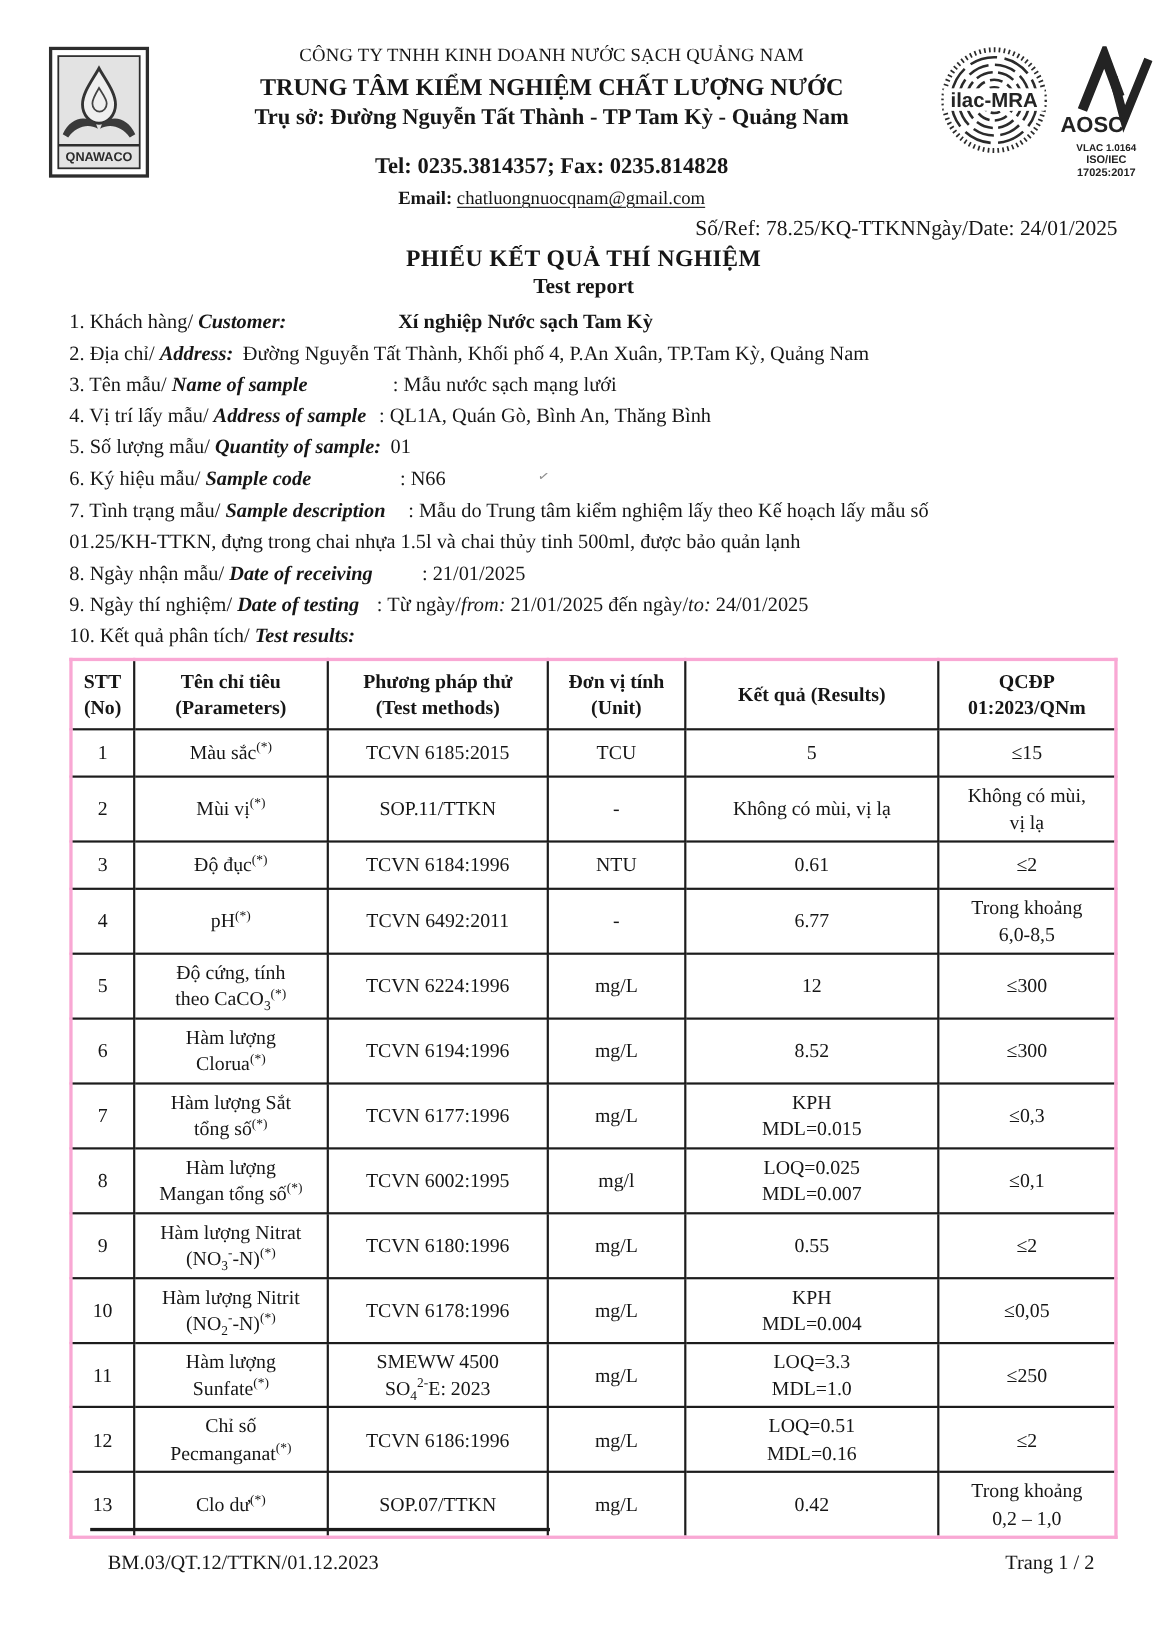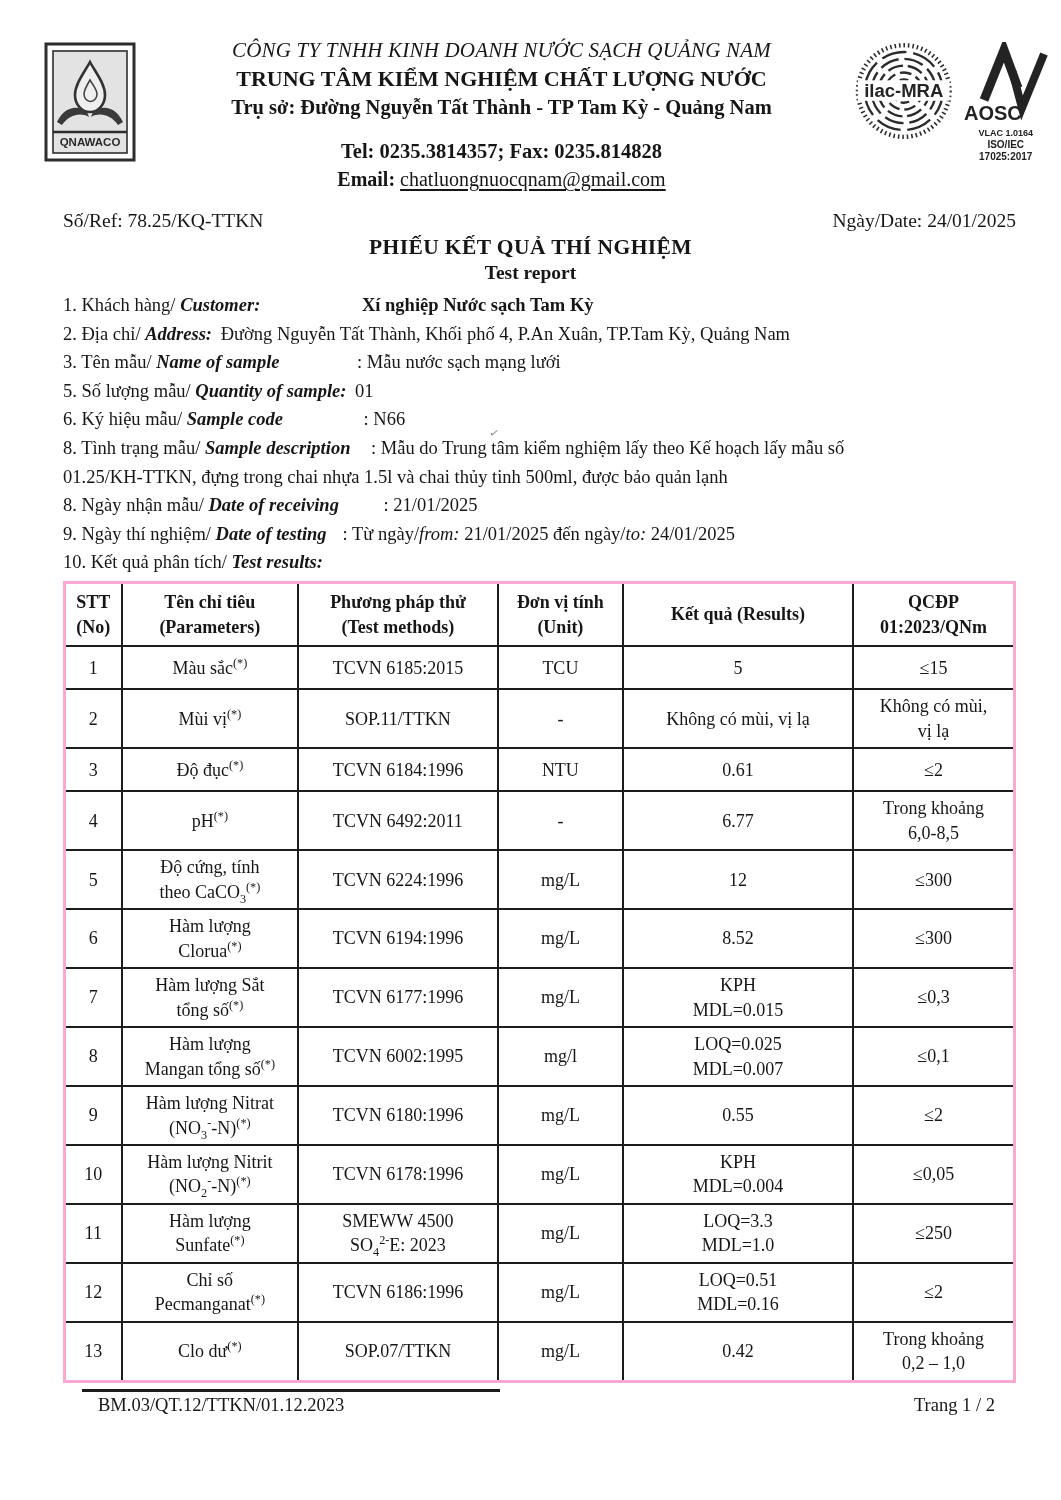--- a/index.html
+++ b/index.html
@@ -10,35 +10,35 @@
     font-family: "Liberation Serif", "DejaVu Serif", serif;
     overflow: hidden;
     position: relative;
   }
   .page { width: 1061px; height: 1500px; padding-top: 34px; position: relative; }
 
   
   .letterhead { display: flex; align-items: flex-start; padding: 0 10px 0 44px; }
   .lh-left { flex: 0 0 104px; padding-top: 8px; }
   .lh-center { flex: 1; text-align: center; padding-top: 2px; }
-  .lh-company { font-size: 21px; line-height: 28px; letter-spacing: .2px; white-space: nowrap; font-style: italic; }
+  .lh-company { font-size: 17px; line-height: 28px; letter-spacing: .2px; white-space: nowrap; }
   .lh-center-name { font-size: 22px; line-height: 29px; font-weight: bold; white-space: nowrap; }
   .lh-addr { font-size: 20.5px; line-height: 29px; font-weight: bold; }
   .lh-tel { font-size: 20.5px; line-height: 28px; font-weight: bold; margin-top: 15px; }
-  .lh-email { font-size: 20px; line-height: 29px; }
+  .lh-email { font-size: 17px; line-height: 29px; }
   .lh-email .lbl-email { font-weight: bold; }
   .lh-email .val-email { text-decoration: underline; text-underline-offset: 3px; }
   .lh-right { flex: 0 0 196px; display: flex; gap: 8px; padding-top: 6px; }
   .aosc-block { text-align: center; padding-top: 2px; }
   .aosc-sub { font-family: "Liberation Sans", "DejaVu Sans", sans-serif; font-weight: bold; color: #222; }
   .aosc-sub.s1 { font-size: 9px; line-height: 11px; }
   .aosc-sub.s2 { font-size: 10px; line-height: 12px; }
 
   
-  .ref-row { display: flex; justify-content: space-between; margin: 16px 45px 0 63px; font-size: 19.5px; }
+  .ref-row { display: flex; justify-content: flex-end; margin: 4px 45px 0 63px; font-size: 19.5px; }
   .doc-title { text-align: center; font-size: 21.5px; font-weight: bold; letter-spacing: .4px; margin-top: 3px; }
   .doc-subtitle { text-align: center; font-size: 19.5px; font-weight: bold; margin-top: 2px; }
 
   
   .info { margin: 7px 45px 0 63px; font-size: 18.5px; line-height: 28.6px; }
   .info .lbl { font-weight: normal; text-align: right; }
   .info .lbl-en { font-weight: bold; font-style: italic; }
   .info .it { font-style: italic; }
   .info .vb { font-weight: bold; }
   .g97 { margin-left: 97px; } .g78 { margin-left: 76px; } .g75 { margin-left: 73px; text-align: center; }
@@ -138,31 +138,36 @@
       <span class="lbl">2. Địa chỉ/</span>
       <span class="lbl-en">Address:</span>
       <span class="g4">Đường Nguyễn Tất Thành, Khối phố 4, P.An Xuân, TP.Tam Kỳ, Quảng Nam</span>
     </div>
     <div class="info-line">
       <span class="lbl">3. Tên mẫu/</span>
       <span class="lbl-en">Name of sample</span>
       <span class="g75">: Mẫu nước sạch mạng lưới</span>
     </div>
     <div class="info-line">
+      <span class="lbl">4. Vị trí lấy mẫu/</span>
+      <span class="lbl-en">Address of sample</span>
+      <span class="g8">: QL1A, Quán Gò, Bình An, Thăng Bình</span>
+    </div>
+    <div class="info-line">
       <span class="lbl">5. Số lượng mẫu/</span>
       <span class="lbl-en">Quantity of sample:</span>
       <span class="g4">01</span>
     </div>
     <div class="info-line">
       <span class="lbl">6. Ký hiệu mẫu/</span>
       <span class="lbl-en">Sample code</span>
       <span class="g78">: N66</span>
     </div>
     <div class="info-line">
-      <span class="lbl">8. Tình trạng mẫu/</span>
+      <span class="lbl">7. Tình trạng mẫu/</span>
       <span class="lbl-en">Sample description</span>
       <span class="g18">: Mẫu do Trung tâm kiểm nghiệm lấy theo Kế hoạch lấy mẫu số<br>01.25/KH-TTKN, đựng trong chai nhựa 1.5l và chai thủy tinh 500ml, được bảo quản lạnh</span>
     </div>
     <div class="info-line">
       <span class="lbl">8. Ngày nhận mẫu/</span>
       <span class="lbl-en">Date of receiving</span>
       <span class="g40">: 21/01/2025</span>
     </div>
     <div class="info-line">
       <span class="lbl">9. Ngày thí nghiệm/</span>

